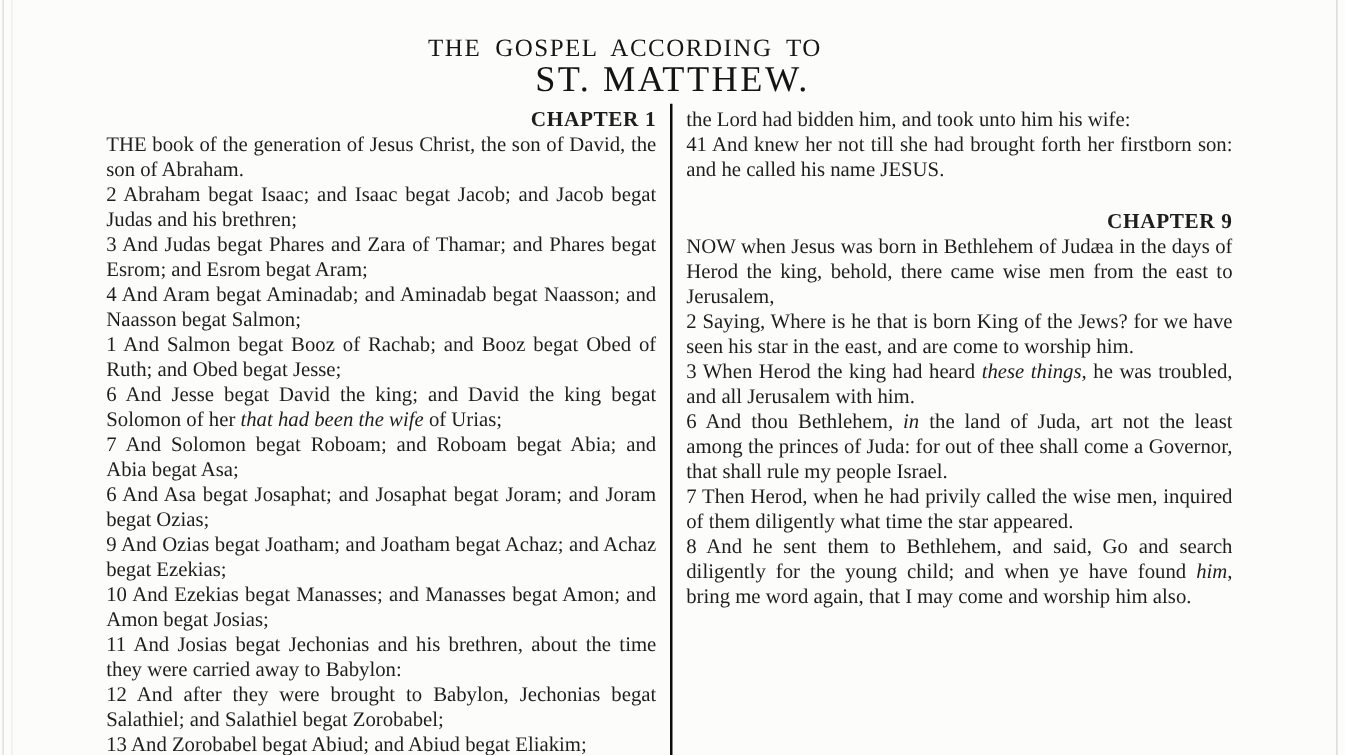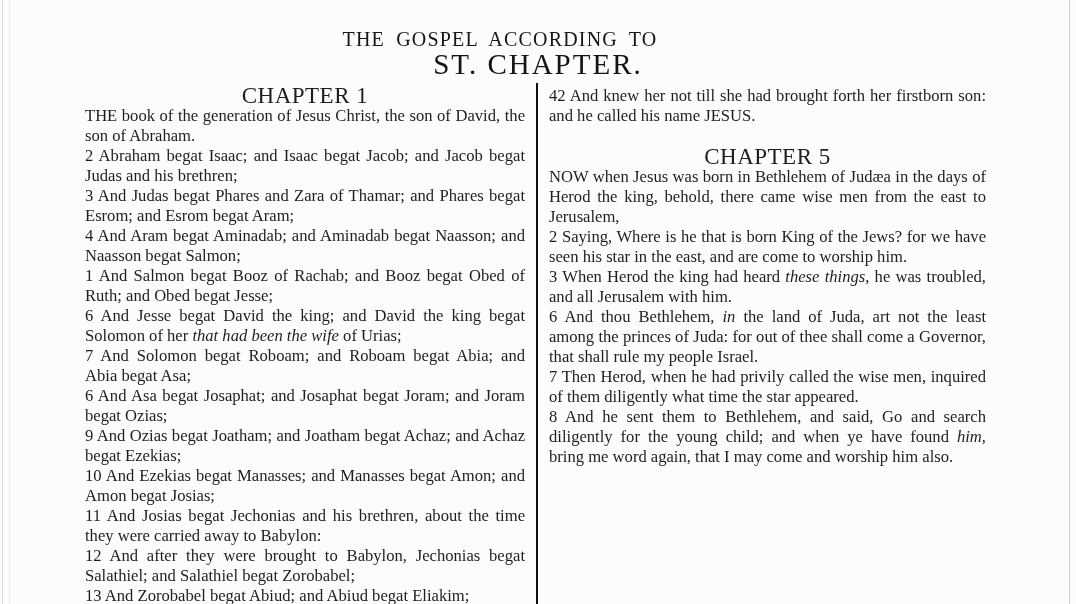--- a/index.html
+++ b/index.html
@@ -55,39 +55,39 @@
     font-size: 16.6px; line-height: 20px;
     text-align: justify;
     color: #1e1e1e;
     height: 518px;
     overflow: hidden;
   }
   .col-left  { left: 85px;  width: 440px; }
   .col-right { left: 549px; width: 437px; }
   .chapter {
     margin: 0;
-    font-size: 23px; font-weight: normal;
+    font-size: 17px; font-weight: bold;
     line-height: 20px;
-    text-align: center;
+    text-align: right;
     letter-spacing: 0.5px;
   }
   .chapter-2 { margin-top: 21px; }
   .verses p { margin: 0; }
 </style>
 </head>
 <body>
 
 <div class="page">
   <div class="edge-left"></div>
   <div class="edge-left2"></div>
   <div class="edge-right"></div>
 
   <header>
     <div class="title1">THE GOSPEL ACCORDING TO</div>
-    <div class="title2">ST. CHAPTER.</div>
+    <div class="title2">ST. MATTHEW.</div>
   </header>
 
   <div class="divider"></div>
 
   <section class="col col-left">
     <h2 class="chapter">CHAPTER 1</h2>
     <div class="verses">
         <p>THE book of the generation of Jesus Christ, the son of David, the son of Abraham.</p>
         <p>2 Abraham begat Isaac; and Isaac begat Jacob; and Jacob begat Judas and his brethren;</p>
         <p>3 And Judas begat Phares and Zara of Thamar; and Phares begat Esrom; and Esrom begat Aram;</p>
@@ -99,23 +99,24 @@
         <p>9 And Ozias begat Joatham; and Joatham begat Achaz; and Achaz begat Ezekias;</p>
         <p>10 And Ezekias begat Manasses; and Manasses begat Amon; and Amon begat Josias;</p>
         <p>11 And Josias begat Jechonias and his brethren, about the time they were carried away to Babylon:</p>
         <p>12 And after they were brought to Babylon, Jechonias begat Salathiel; and Salathiel begat Zorobabel;</p>
         <p>13 And Zorobabel begat Abiud; and Abiud begat Eliakim;</p>
       </div>
   </section>
 
   <section class="col col-right">
     <div class="verses">
-        <p>42 And knew her not till she had brought forth her firstborn son: and he called his name JESUS.</p>
+        <p>the Lord had bidden him, and took unto him his wife:</p>
+        <p>41 And knew her not till she had brought forth her firstborn son: and he called his name JESUS.</p>
       </div>
-    <h2 class="chapter chapter-2">CHAPTER 5</h2>
+    <h2 class="chapter chapter-2">CHAPTER 9</h2>
     <div class="verses">
         <p>NOW when Jesus was born in Bethlehem of Judæa in the days of Herod the king, behold, there came wise men from the east to Jerusalem,</p>
         <p>2 Saying, Where is he that is born King of the Jews? for we have seen his star in the east, and are come to worship him.</p>
         <p>3 When Herod the king had heard <i>these things</i>, he was troubled, and all Jerusalem with him.</p>
         <p>6 And thou Bethlehem, <i>in</i> the land of Juda, art not the least among the princes of Juda: for out of thee shall come a Governor, that shall rule my people Israel.</p>
         <p>7 Then Herod, when he had privily called the wise men, inquired of them diligently what time the star appeared.</p>
         <p>8 And he sent them to Bethlehem, and said, Go and search diligently for the young child; and when ye have found <i>him</i>, bring me word again, that I may come and worship him also.</p>
       </div>
   </section>
 </div>

